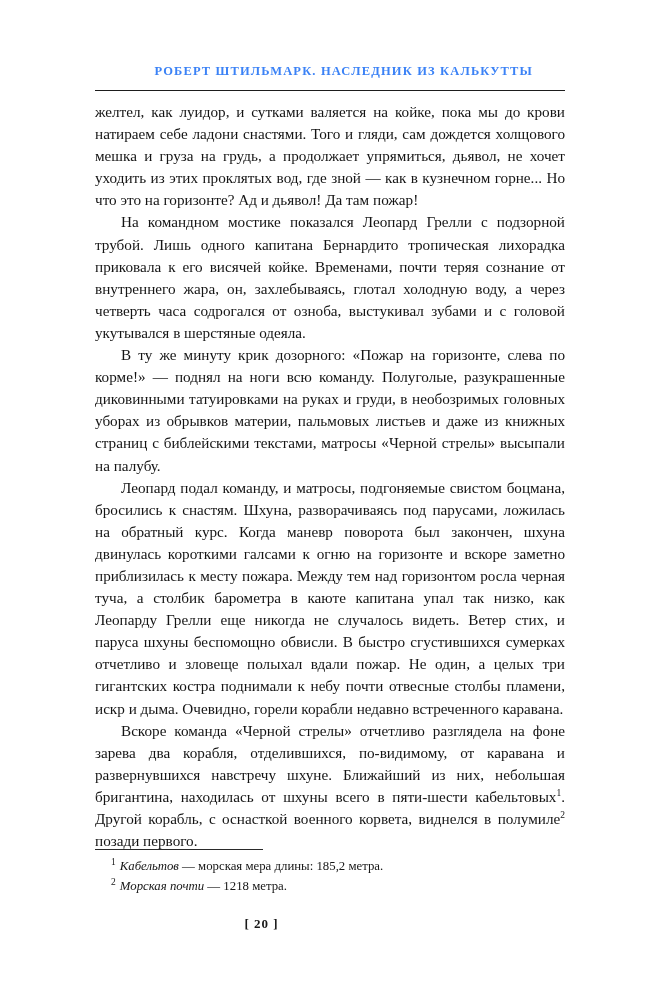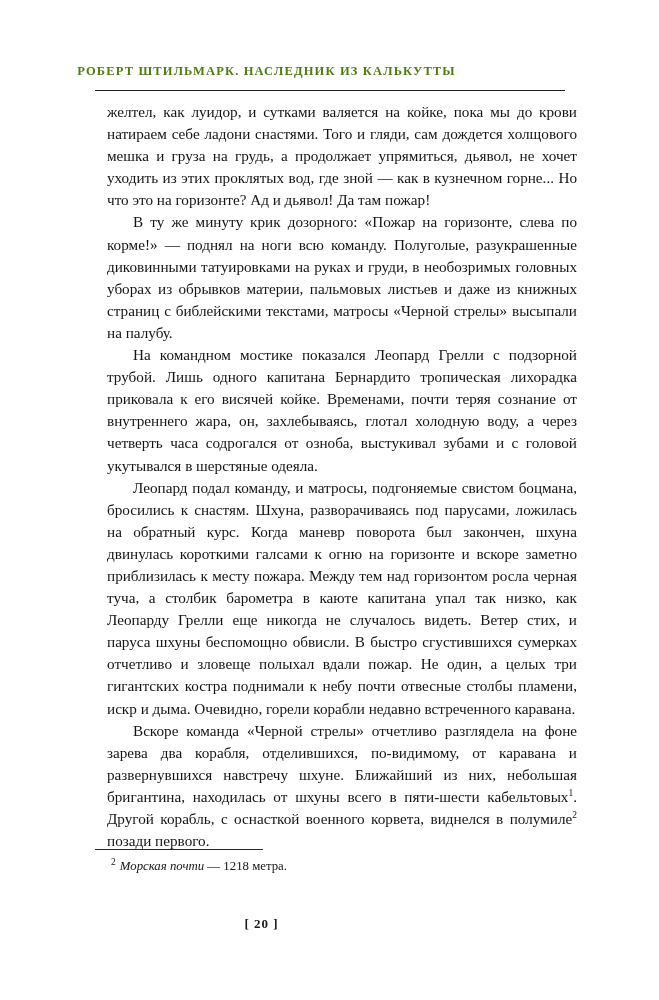--- a/index.html
+++ b/index.html
@@ -20,42 +20,41 @@
     height: 1000px;
     box-sizing: border-box;
     padding: 0;
     overflow: hidden;
   }
   .running-head {
     position: absolute;
     top: 64px;
     left: 0;
     width: 533px;
-    text-align: center;
+    text-align: right;
     font-family: "Liberation Serif", serif;
     font-size: 12.5px;
     letter-spacing: 1.15px;
     font-weight: 700;
     text-transform: uppercase;
-    color: #4d7c0f;
+    color: #3b82f6;
   }
   .rule {
     position: absolute;
     top: 90px;
     left: 95px;
     width: 470px;
     height: 1px;
     background: #1d1d1d;
   }
   .body-col {
     position: absolute;
     top: 101px;
     left: 95px;
     width: 470px;
-    margin-left: 12px;
   }
   .para {
     margin: 0;
     font-size: 15.2px;
     line-height: 22.1px;
     text-align: justify;
     text-justify: inter-word;
     hyphens: manual;
     color: #141414;
   }
@@ -111,26 +110,27 @@
 </head>
 <body>
 
 <div class="page">
 
   <div class="running-head">Роберт Штильмарк. Наследник из Калькутты</div>
   <div class="rule"></div>
 
   <div class="body-col">
     <p class="para">желтел, как луидор, и сутками валяется на койке, пока мы до крови натираем себе ладони снастями. Того и гляди, сам дождется холщового мешка и груза на грудь, а продолжает упрямиться, дьявол, не хочет уходить из этих проклятых вод, где зной — как в кузнечном горне... Но что это на горизонте? Ад и дьявол! Да там пожар!</p>
+    <p class="para indent">На командном мостике показался Леопард Грелли с подзорной трубой. Лишь одного капитана Бернардито тропическая лихорадка приковала к его висячей койке. Временами, почти теряя сознание от внутреннего жара, он, захлебываясь, глотал холодную воду, а через четверть часа содрогался от озноба, выстукивал зубами и с головой укутывался в шерстяные одеяла.</p>
     <p class="para indent">В ту же минуту крик дозорного: «Пожар на горизонте, слева по корме!» — поднял на ноги всю команду. Полуголые, разукрашенные диковинными татуировками на руках и груди, в необозримых головных уборах из обрывков материи, пальмовых листьев и даже из книжных страниц с библейскими текстами, матросы «Черной стрелы» высыпали на палубу.</p>
-    <p class="para indent">На командном мостике показался Леопард Грелли с подзорной трубой. Лишь одного капитана Бернардито тропическая лихорадка приковала к его висячей койке. Временами, почти теряя сознание от внутреннего жара, он, захлебываясь, глотал холодную воду, а через четверть часа содрогался от озноба, выстукивал зубами и с головой укутывался в шерстяные одеяла.</p>
     <p class="para indent">Леопард подал команду, и матросы, подгоняемые свистом боцмана, бросились к снастям. Шхуна, разворачиваясь под парусами, ложилась на обратный курс. Когда маневр поворота был закончен, шхуна двинулась короткими галсами к огню на горизонте и вскоре заметно приблизилась к месту пожара. Между тем над горизонтом росла черная туча, а столбик барометра в каюте капитана упал так низко, как Леопарду Грелли еще никогда не случалось видеть. Ветер стих, и паруса шхуны беспомощно обвисли. В быстро сгустившихся сумерках отчетливо и зловеще полыхал вдали пожар. Не один, а целых три гигантских костра поднимали к небу почти отвесные столбы пламени, искр и дыма. Очевидно, горели корабли недавно встреченного каравана.</p>
     <p class="para indent"><span>Вскоре команда «Черной стрелы» отчетливо разглядела на фоне зарева два корабля, отделившихся, по-видимому, от каравана и развернувшихся навстречу шхуне. Ближайший из них, небольшая бригантина, находилась от шхуны всего в пяти-шести кабельтовых</span><sup>1</sup><span>. Другой корабль, с оснасткой военного корвета, виднелся в полумиле</span><sup>2</sup><span> позади первого.</span></p>
   </div>
 
   <div class="footnotes">
     <div class="fn-rule"></div>
+    <p class="fn"><span class="fn-num">1</span><i>Кабельтов</i><span> — морская мера длины: 185,2 метра.</span></p>
     <p class="fn"><span class="fn-num">2</span><i>Морская почти</i><span> — 1218 метра.</span></p>
   </div>
 
   <div class="folio">[ 20 ]</div>
 
 </div>
 
 </body></html>

